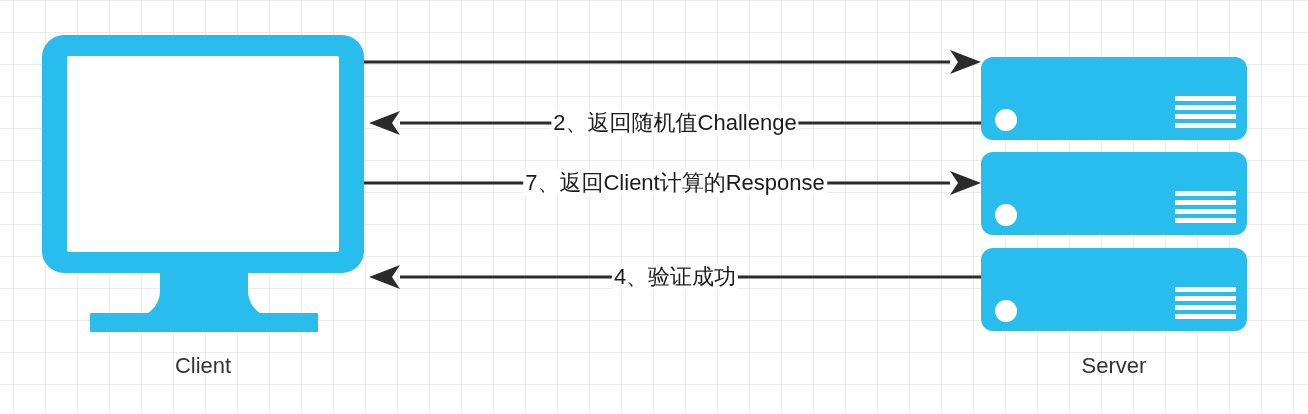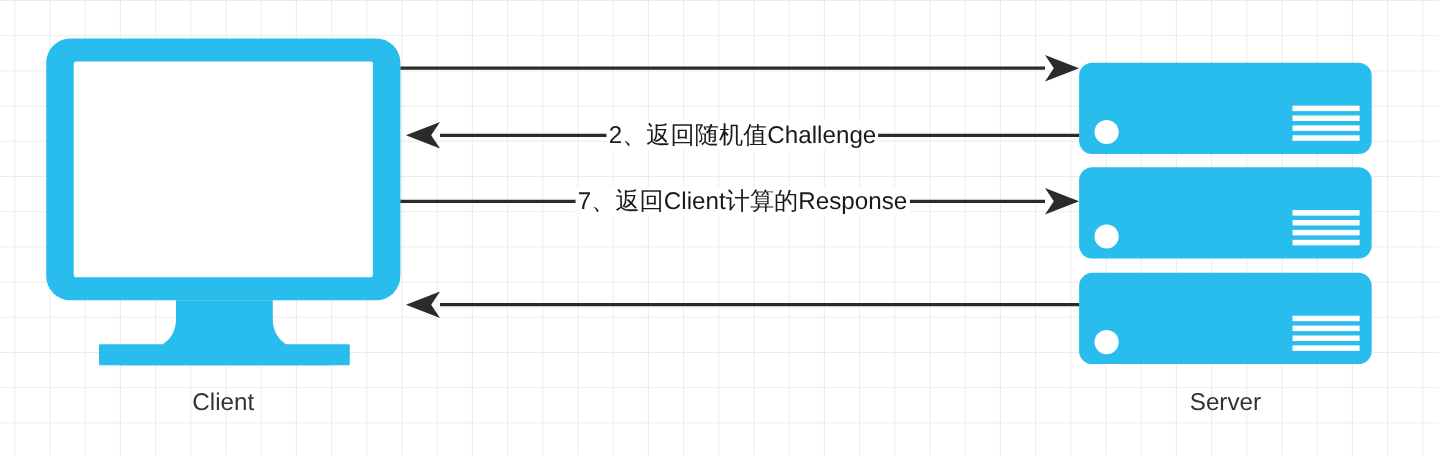--- a/index.html
+++ b/index.html
@@ -121,18 +121,19 @@
       <line x1="981" y1="277" x2="400" y2="277" stroke="#2b2b2b" stroke-width="3"></line>
       <path d="M 400 265 L 369 277 L 400 289 L 392 277 Z" fill="#2b2b2b"></path>
     </g>
   </svg>
 
 
   <div class="edge-label" style="left:675px; top:123px;">2、返回随机值Challenge</div>
 
   <div class="edge-label" style="left:675px; top:183px;">7、返回Client计算的Response</div>
 
+  <div class="edge-label" style="left:675px; top:277px;">4、验证成功</div>
 
   <div class="node-label" style="left:1014px; top:353px; width:200px;">Server</div>
 
   <div class="node-label" style="left:103px; top:353px; width:200px;">Client</div>
 
 </div>
 
 </body></html>

